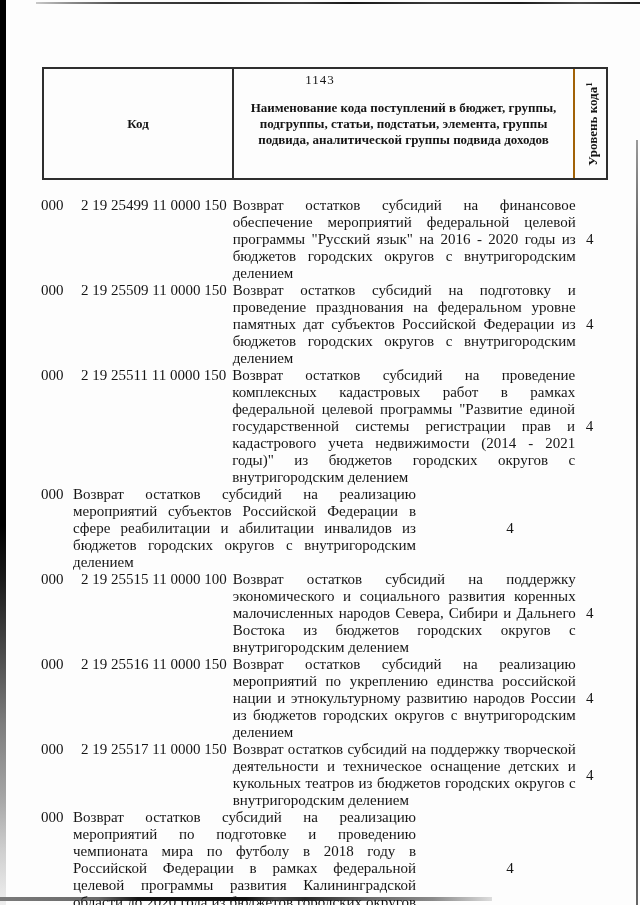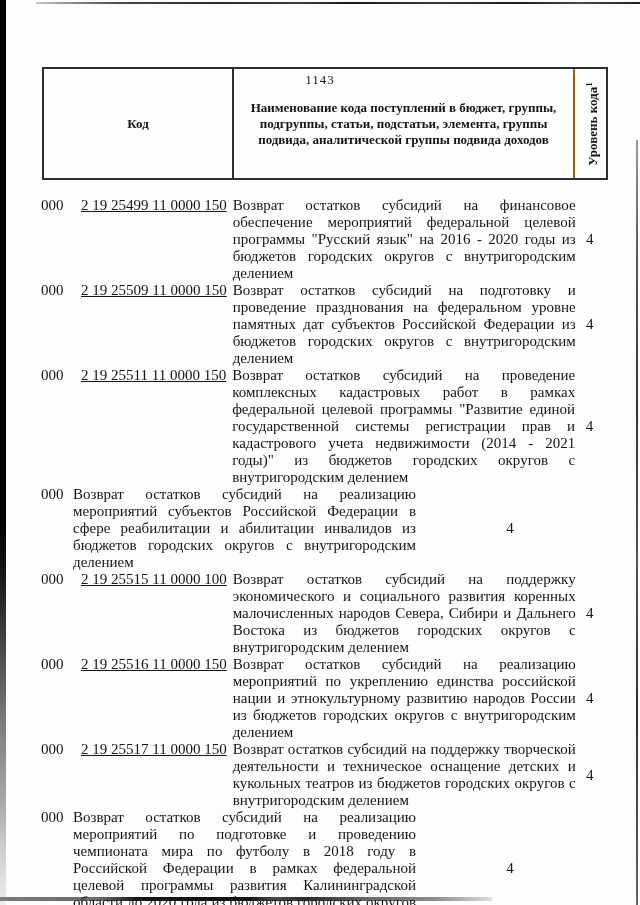--- a/index.html
+++ b/index.html
@@ -59,21 +59,21 @@
     white-space:nowrap;font-size:13px;
   }
   .thead .h-level sup{font-size:9px;}
   
   .tbody{
     position:absolute;left:38px;top:197px;width:566px;
     font-size:15px;line-height:17px;
   }
   .row{display:flex;align-items:stretch;}
   .c-admin{flex:0 0 26px;padding-left:3px;white-space:nowrap;}
-  .c-code{flex:0 0 140px;margin-left:14px;white-space:nowrap;text-decoration:underline;}
+  .c-code{flex:0 0 140px;margin-left:14px;white-space:nowrap;}
   .c-name{flex:0 0 343px;margin-left:6px;text-align:justify;}
   .c-level{flex:1 1 auto;display:flex;align-items:center;justify-content:center;}
 </style>
 </head>
 <body>
 
 <div class="left-bar"></div>
 <div class="top-line"></div>
 <div class="right-line"></div>
 <div class="bottom-strip"></div>

